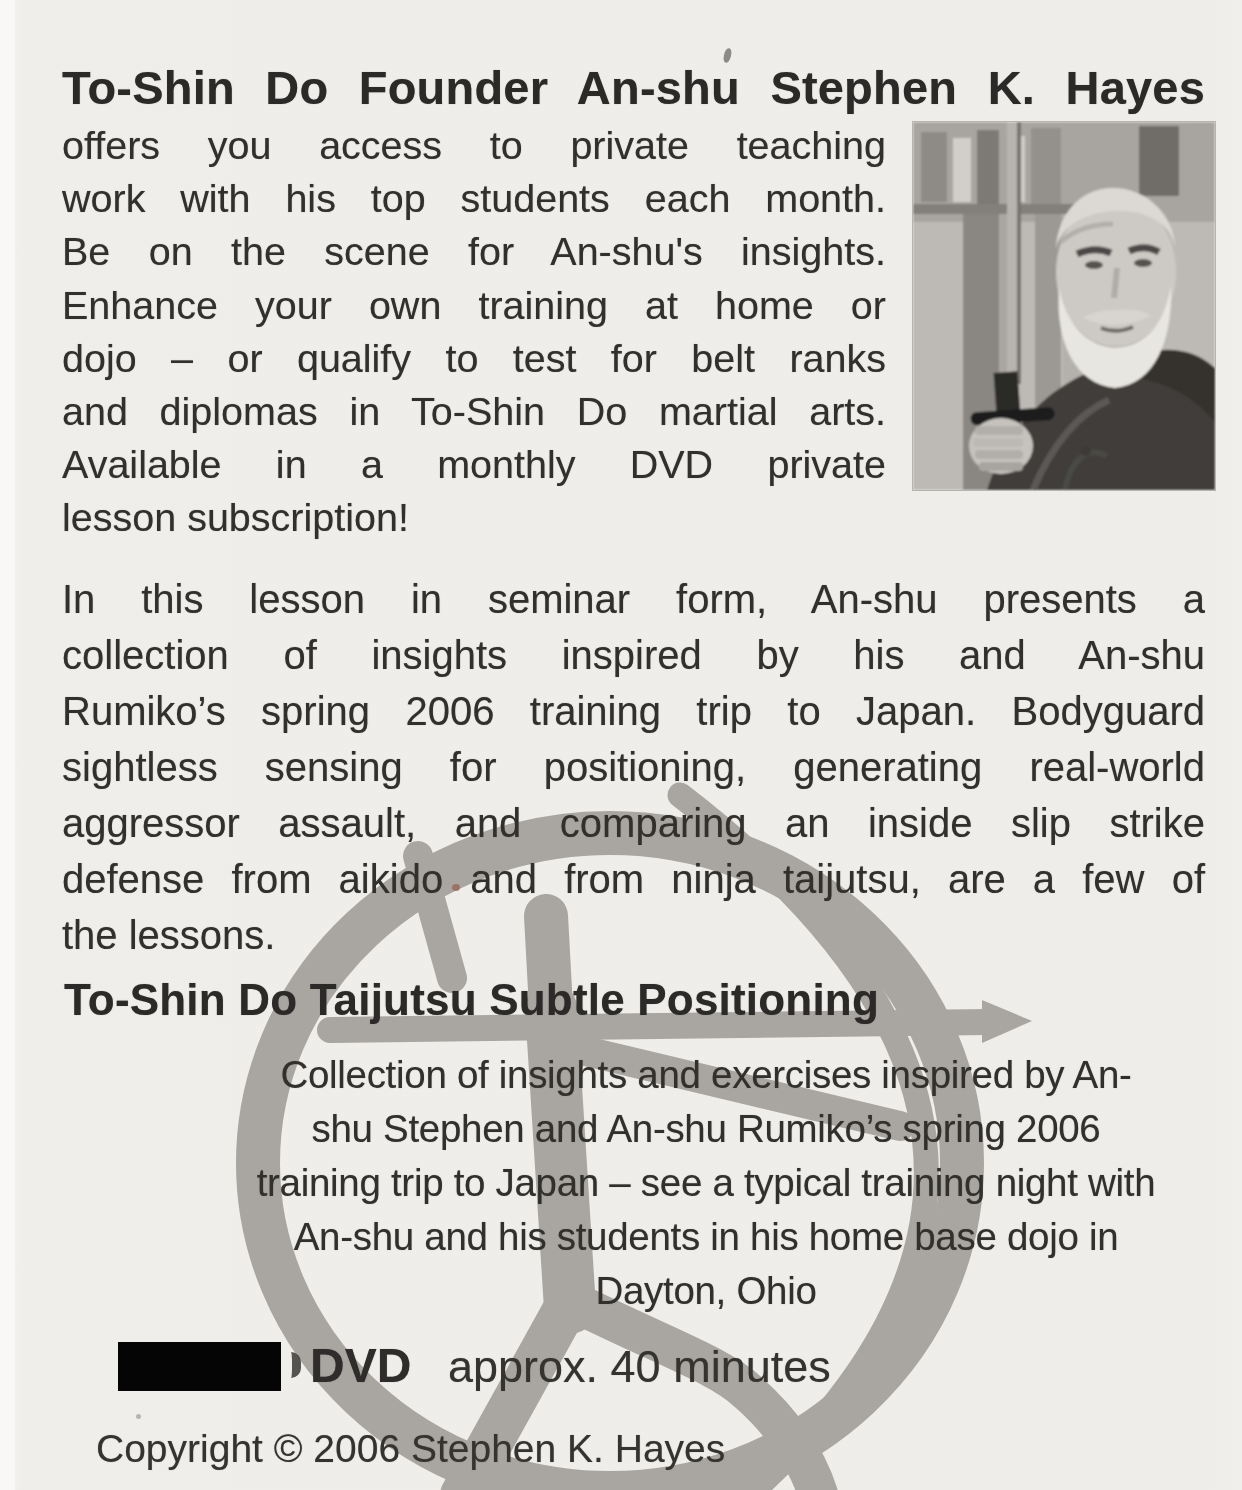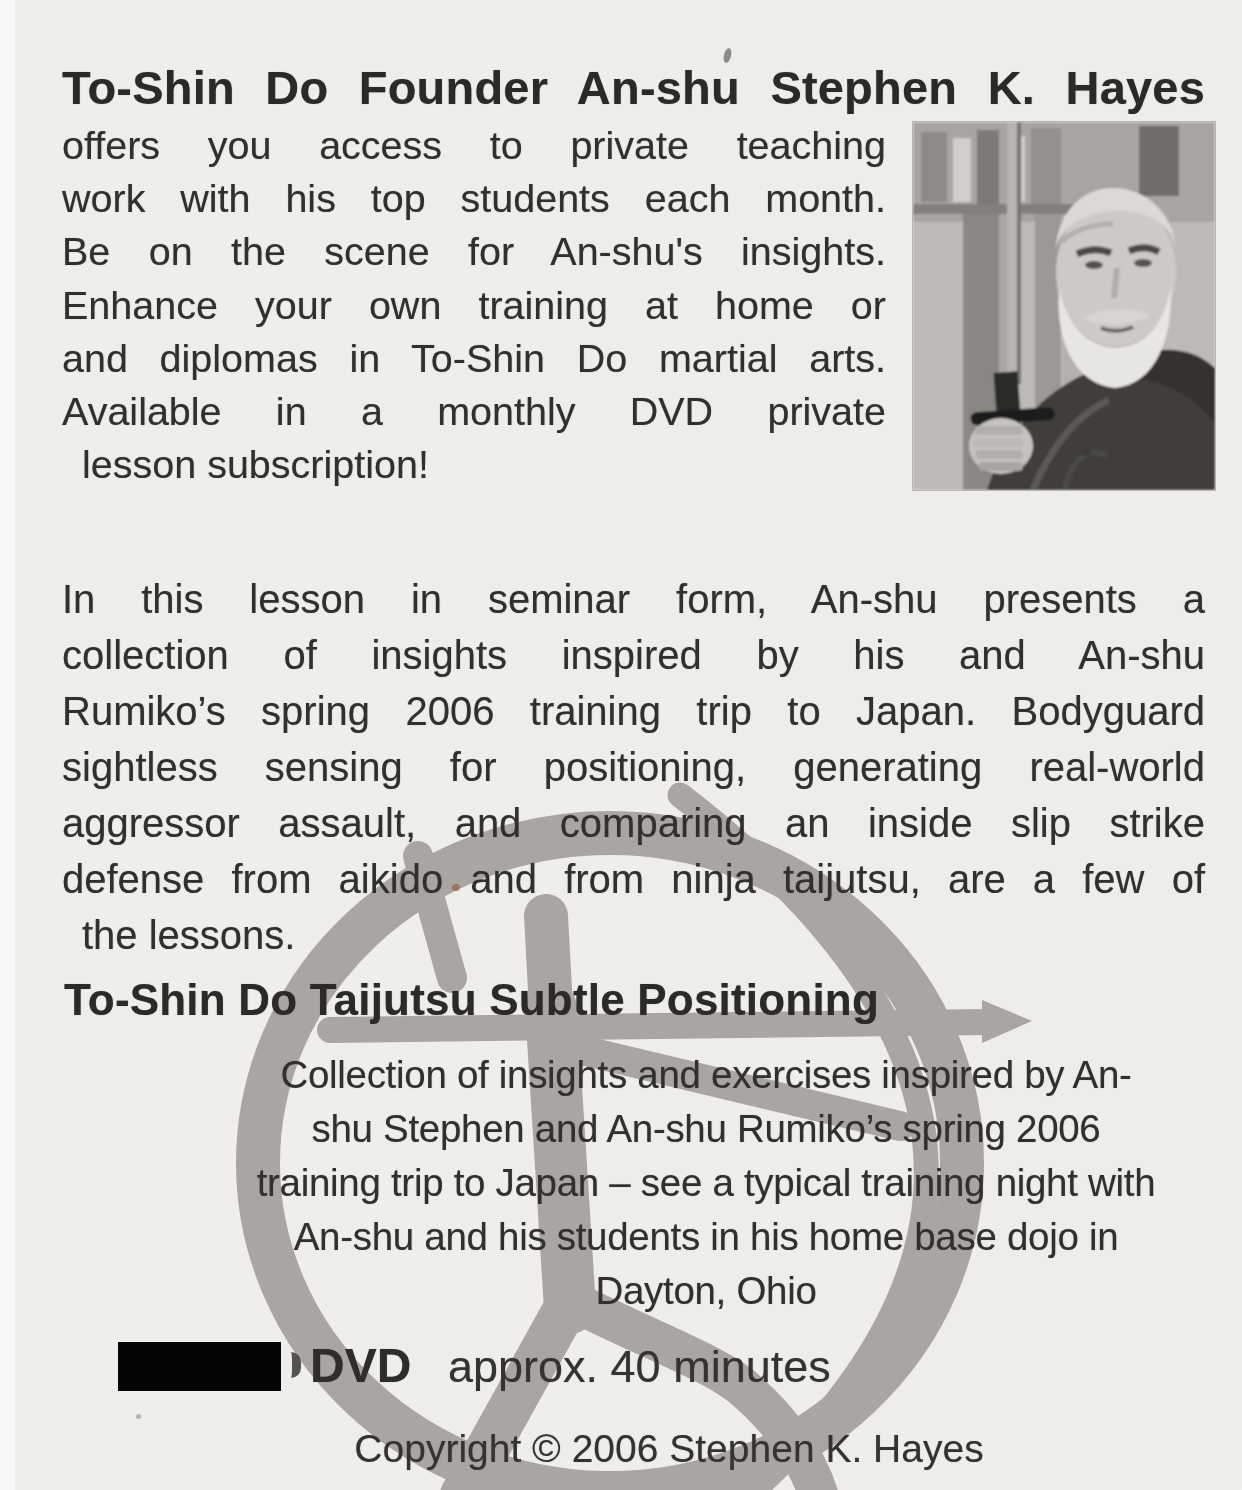--- a/index.html
+++ b/index.html
@@ -12,31 +12,31 @@
   }
   .scan-edge{position:absolute;left:0;top:0;width:15px;height:100%;background:#f9f8f6;}
   .watermark{position:absolute;left:0;top:0;pointer-events:none;}
   .photo{position:absolute;left:913px;top:122px;width:302px;height:368px;outline:1px solid #b6b4b0;}
   .txt{position:absolute;text-shadow:0 0 1px rgba(45,44,42,.4);}
   .h1{left:62px;top:60px;width:1143px;font-size:47px;font-weight:bold;color:#2b2a28;
       text-align:justify;text-align-last:justify;letter-spacing:.2px;}
   .intro{left:62px;top:119px;width:824px;font-size:39.5px;line-height:53.2px;}
   .lesson{left:62px;top:571px;width:1143px;font-size:40px;line-height:56px;}
   .j{text-align:justify;text-align-last:justify;}
-  .jl{text-align:justify;text-align-last:left;margin-left:20px;}
+  .jl{text-align:justify;text-align-last:left;}
   .h2{left:64px;top:975px;width:1150px;font-size:44px;font-weight:bold;color:#2b2a28;letter-spacing:.2px;}
   .desc{left:196px;top:1048px;width:1020px;font-size:38.5px;line-height:54px;letter-spacing:-.3px;text-align:center;}
   .desc div{white-space:nowrap;}
   .release{left:0;top:1338px;width:1242px;height:60px;}
   .redacted{position:absolute;left:118px;top:4px;width:163px;height:49px;background:#050505;}
   .frag{position:absolute;left:282px;top:14px;width:10px;height:26px;border-right:9px solid #3a3936;
         border-radius:0 10px 10px 0;opacity:.85;}
   .dvd{position:absolute;left:310px;top:0px;font-size:48px;font-weight:bold;color:#2e2d2b;}
   .runtime{position:absolute;left:448px;top:3px;font-size:45px;color:#34332ف0;color:#343330;}
-  .copyright{left:96px;top:1427px;width:1146px;text-align:center;font-size:39px;color:#343330;}
+  .copyright{left:96px;top:1427px;width:1146px;text-align:left;font-size:39px;color:#343330;}
   .speck-a{position:absolute;left:724px;top:48px;width:7px;height:15px;border-radius:4px/8px;
            background:#8d8b88;transform:rotate(14deg);}
   .speck-b{position:absolute;left:452px;top:884px;width:8px;height:7px;border-radius:50%;background:#96624c;opacity:.75;}
   .speck-c{position:absolute;left:136px;top:1414px;width:5px;height:5px;border-radius:50%;background:#8f8d89;opacity:.6;}
 </style>
 </head>
 <body>
 
 <div class="page">
 
@@ -115,20 +115,21 @@
         <circle cx="173" cy="329" r="5" fill="#3c3a38"></circle>
       </g>
     </svg>
   </div>
 
   <div class="txt intro">
     <div class="j">offers you access to private teaching</div>
     <div class="j">work with his top students each month.</div>
     <div class="j">Be on the scene for An-shu's insights.</div>
     <div class="j">Enhance your own training at home or</div>
+    <div class="j">dojo – or qualify to test for belt ranks</div>
     <div class="j">and diplomas in To-Shin Do martial arts.</div>
     <div class="j">Available in a monthly DVD private</div>
     <div class="jl">lesson subscription!</div>
   </div>
 
   <div class="txt lesson">
     <div class="j">In this lesson in seminar form, An-shu presents a</div>
     <div class="j">collection of insights inspired by his and An-shu</div>
     <div class="j">Rumiko’s spring 2006 training trip to Japan. Bodyguard</div>
     <div class="j">sightless sensing for positioning, generating real-world</div>

